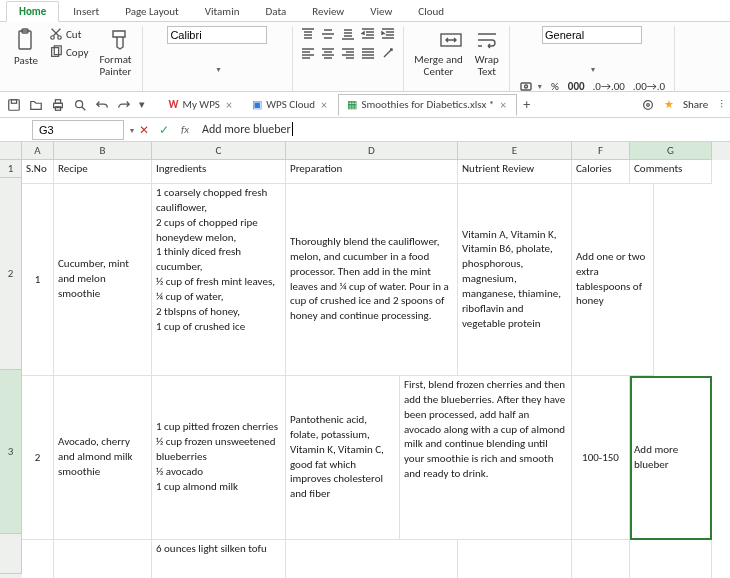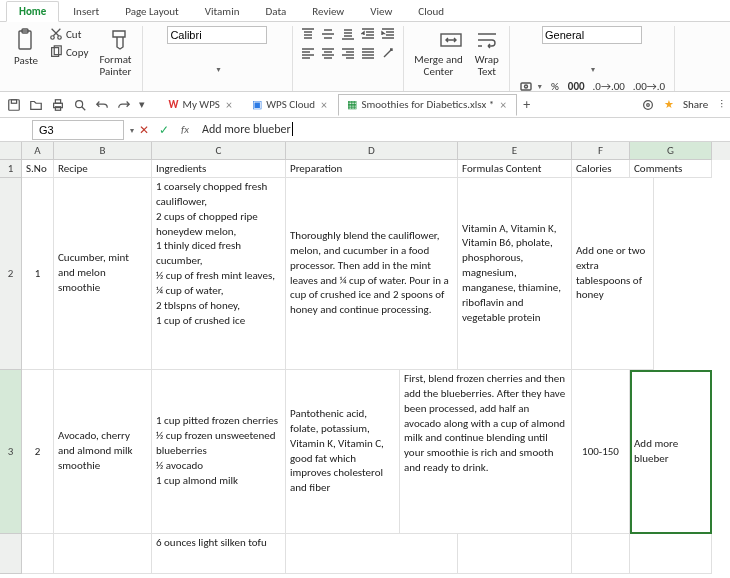--- a/index.html
+++ b/index.html
@@ -371,26 +371,26 @@
   </div>
   <div class="grid-body">
     <div class="row-headers">
       <div class="rh" style="height:18px">1</div>
       <div class="rh" style="height:192px">2</div>
       <div class="rh selected" style="height:164px">3</div>
       <div class="rh" style="height:40px"></div>
     </div>
     <div class="cells">
 
-      <div class="row" style="height:18px">
+      <div class="row" style="height:24px">
         <div class="cell cA header">S.No</div>
         <div class="cell cB header">Recipe</div>
         <div class="cell cC header">Ingredients</div>
         <div class="cell cD header">Preparation</div>
-        <div class="cell cE header">Formulas Content</div>
+        <div class="cell cE header">Nutrient Review</div>
         <div class="cell cF header">Calories</div>
         <div class="cell cG header">Comments</div>
       </div>
 
       <div class="row" style="height:192px">
         <div class="cell cA center">1</div>
         <div class="cell cB wrap vcenter">Cucumber, mint and melon smoothie</div>
         <div class="cell cC wrap" style="white-space:pre-line">1 coarsely chopped fresh cauliflower,
 2 cups of chopped ripe honeydew melon,
 1 thinly diced fresh cucumber,

